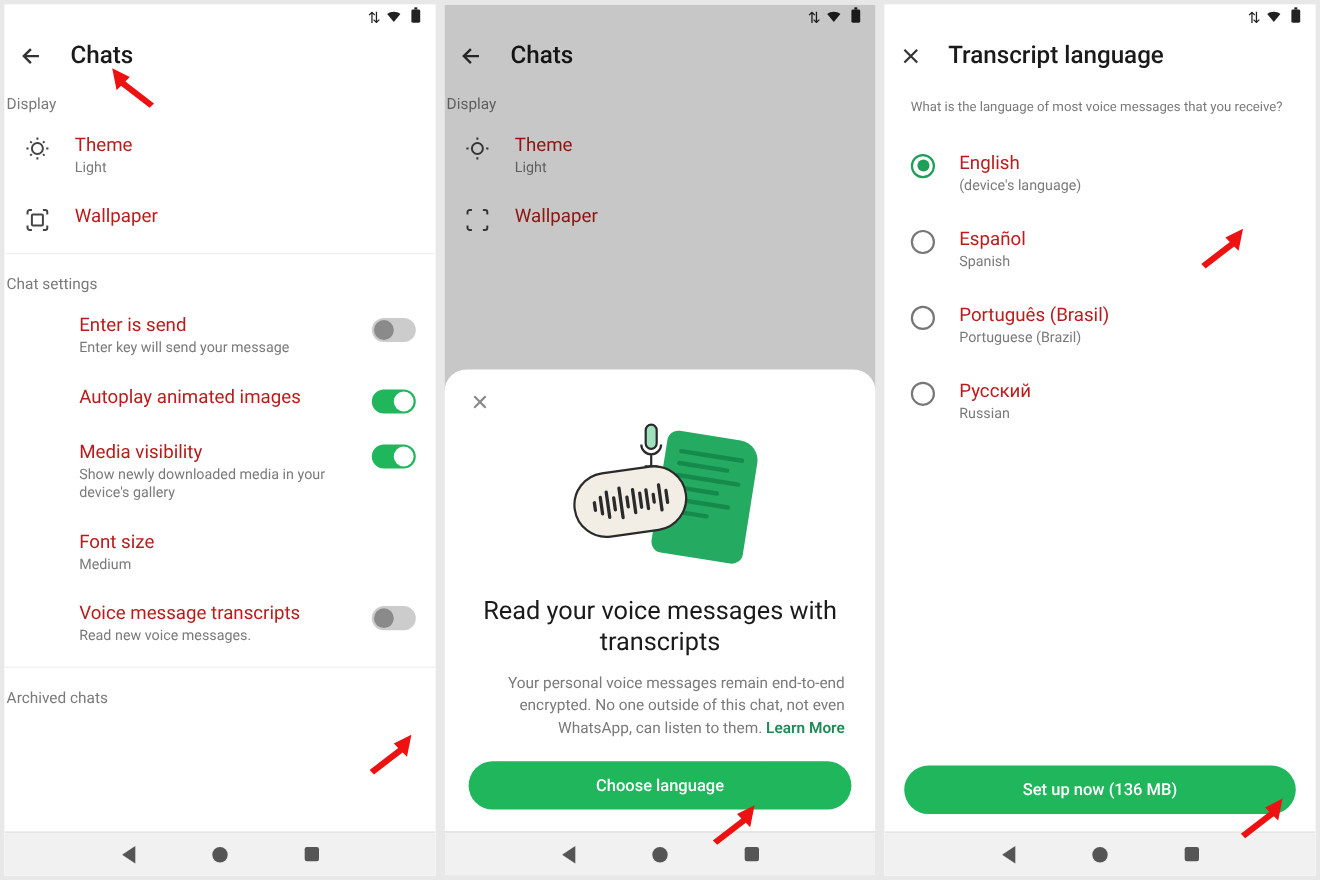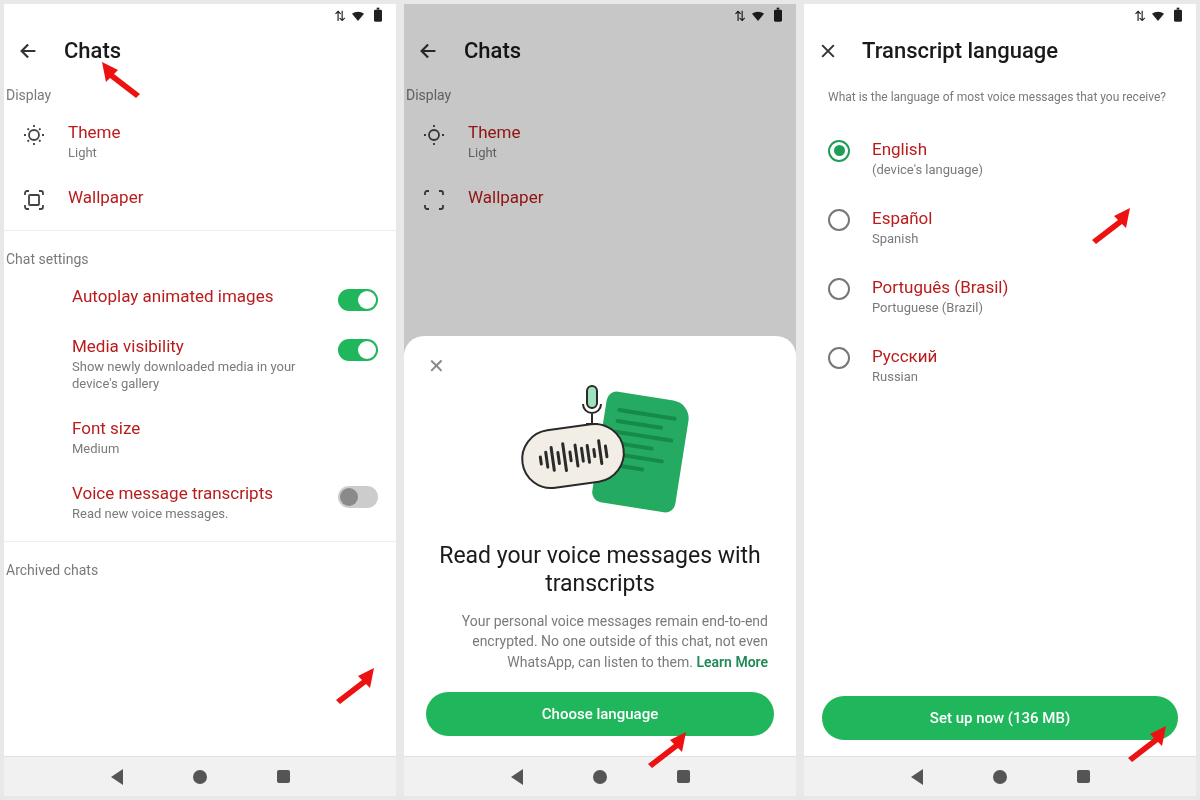--- a/index.html
+++ b/index.html
@@ -274,20 +274,29 @@
     </span>
     <div class="item-text">
       <div class="item-title">Wallpaper</div>
     </div>
   </div>
 
   <div class="divider"></div>
 
   <div class="section-label">Chat settings</div>
 
+  <div class="list-item indent">
+    <div class="item-text">
+      <div class="item-title">Enter is send</div>
+      <div class="item-sub">Enter key will send your message</div>
+    </div>
+    <div class="toggle off">
+        <div class="knob"></div>
+      </div>
+  </div>
 
   <div class="list-item indent">
     <div class="item-text">
       <div class="item-title">Autoplay animated images</div>
     </div>
     <div class="toggle on">
         <div class="knob"></div>
       </div>
   </div>
 

